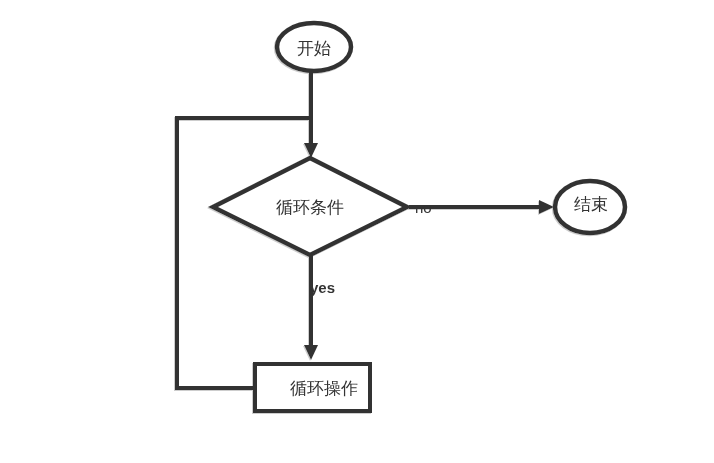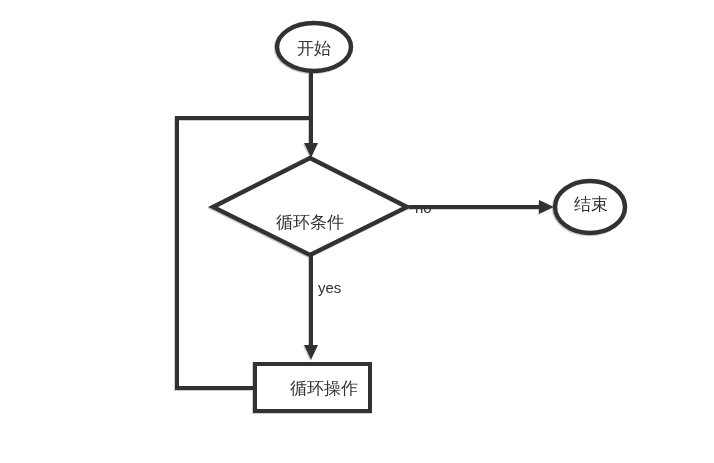--- a/index.html
+++ b/index.html
@@ -64,23 +64,23 @@
 
       <ellipse cx="314" cy="47" rx="37" ry="24" stroke-width="4.5" fill="#ffffff"></ellipse>
       <path d="M 310 158 L 407 207 L 310 255 L 213 207 Z" stroke-width="4.5" stroke-linejoin="miter" fill="#ffffff"></path>
       <ellipse cx="590" cy="207" rx="35" ry="26" stroke-width="4.5" fill="#ffffff"></ellipse>
       <rect x="255" y="364" width="115" height="47" stroke-width="4" fill="#ffffff"></rect>
     </g>
   </svg>
 
   <span class="lbl node-lbl" style="left:314px; top:48px;">开始</span>
 
-  <span class="lbl node-lbl" style="left:310px; top:222px;">循环条件</span>
+  <span class="lbl node-lbl" style="left:310px; top:207px;">循环条件</span>
 
   <span class="lbl node-lbl" style="left:591px; top:204px;">结束</span>
 
   <span class="lbl node-lbl" style="left:312px; top:388px;margin-left:12px;">循环操作</span>
 
   <span class="lbl edge-lbl" style="left:415px; top:184px;">no</span>
 
-  <span class="lbl edge-lbl" style="left:318px; top:264px;">yes</span>
+  <span class="lbl edge-lbl" style="left:310px; top:264px;font-weight:bold;">yes</span>
 
 </div>
 
 </body></html>

